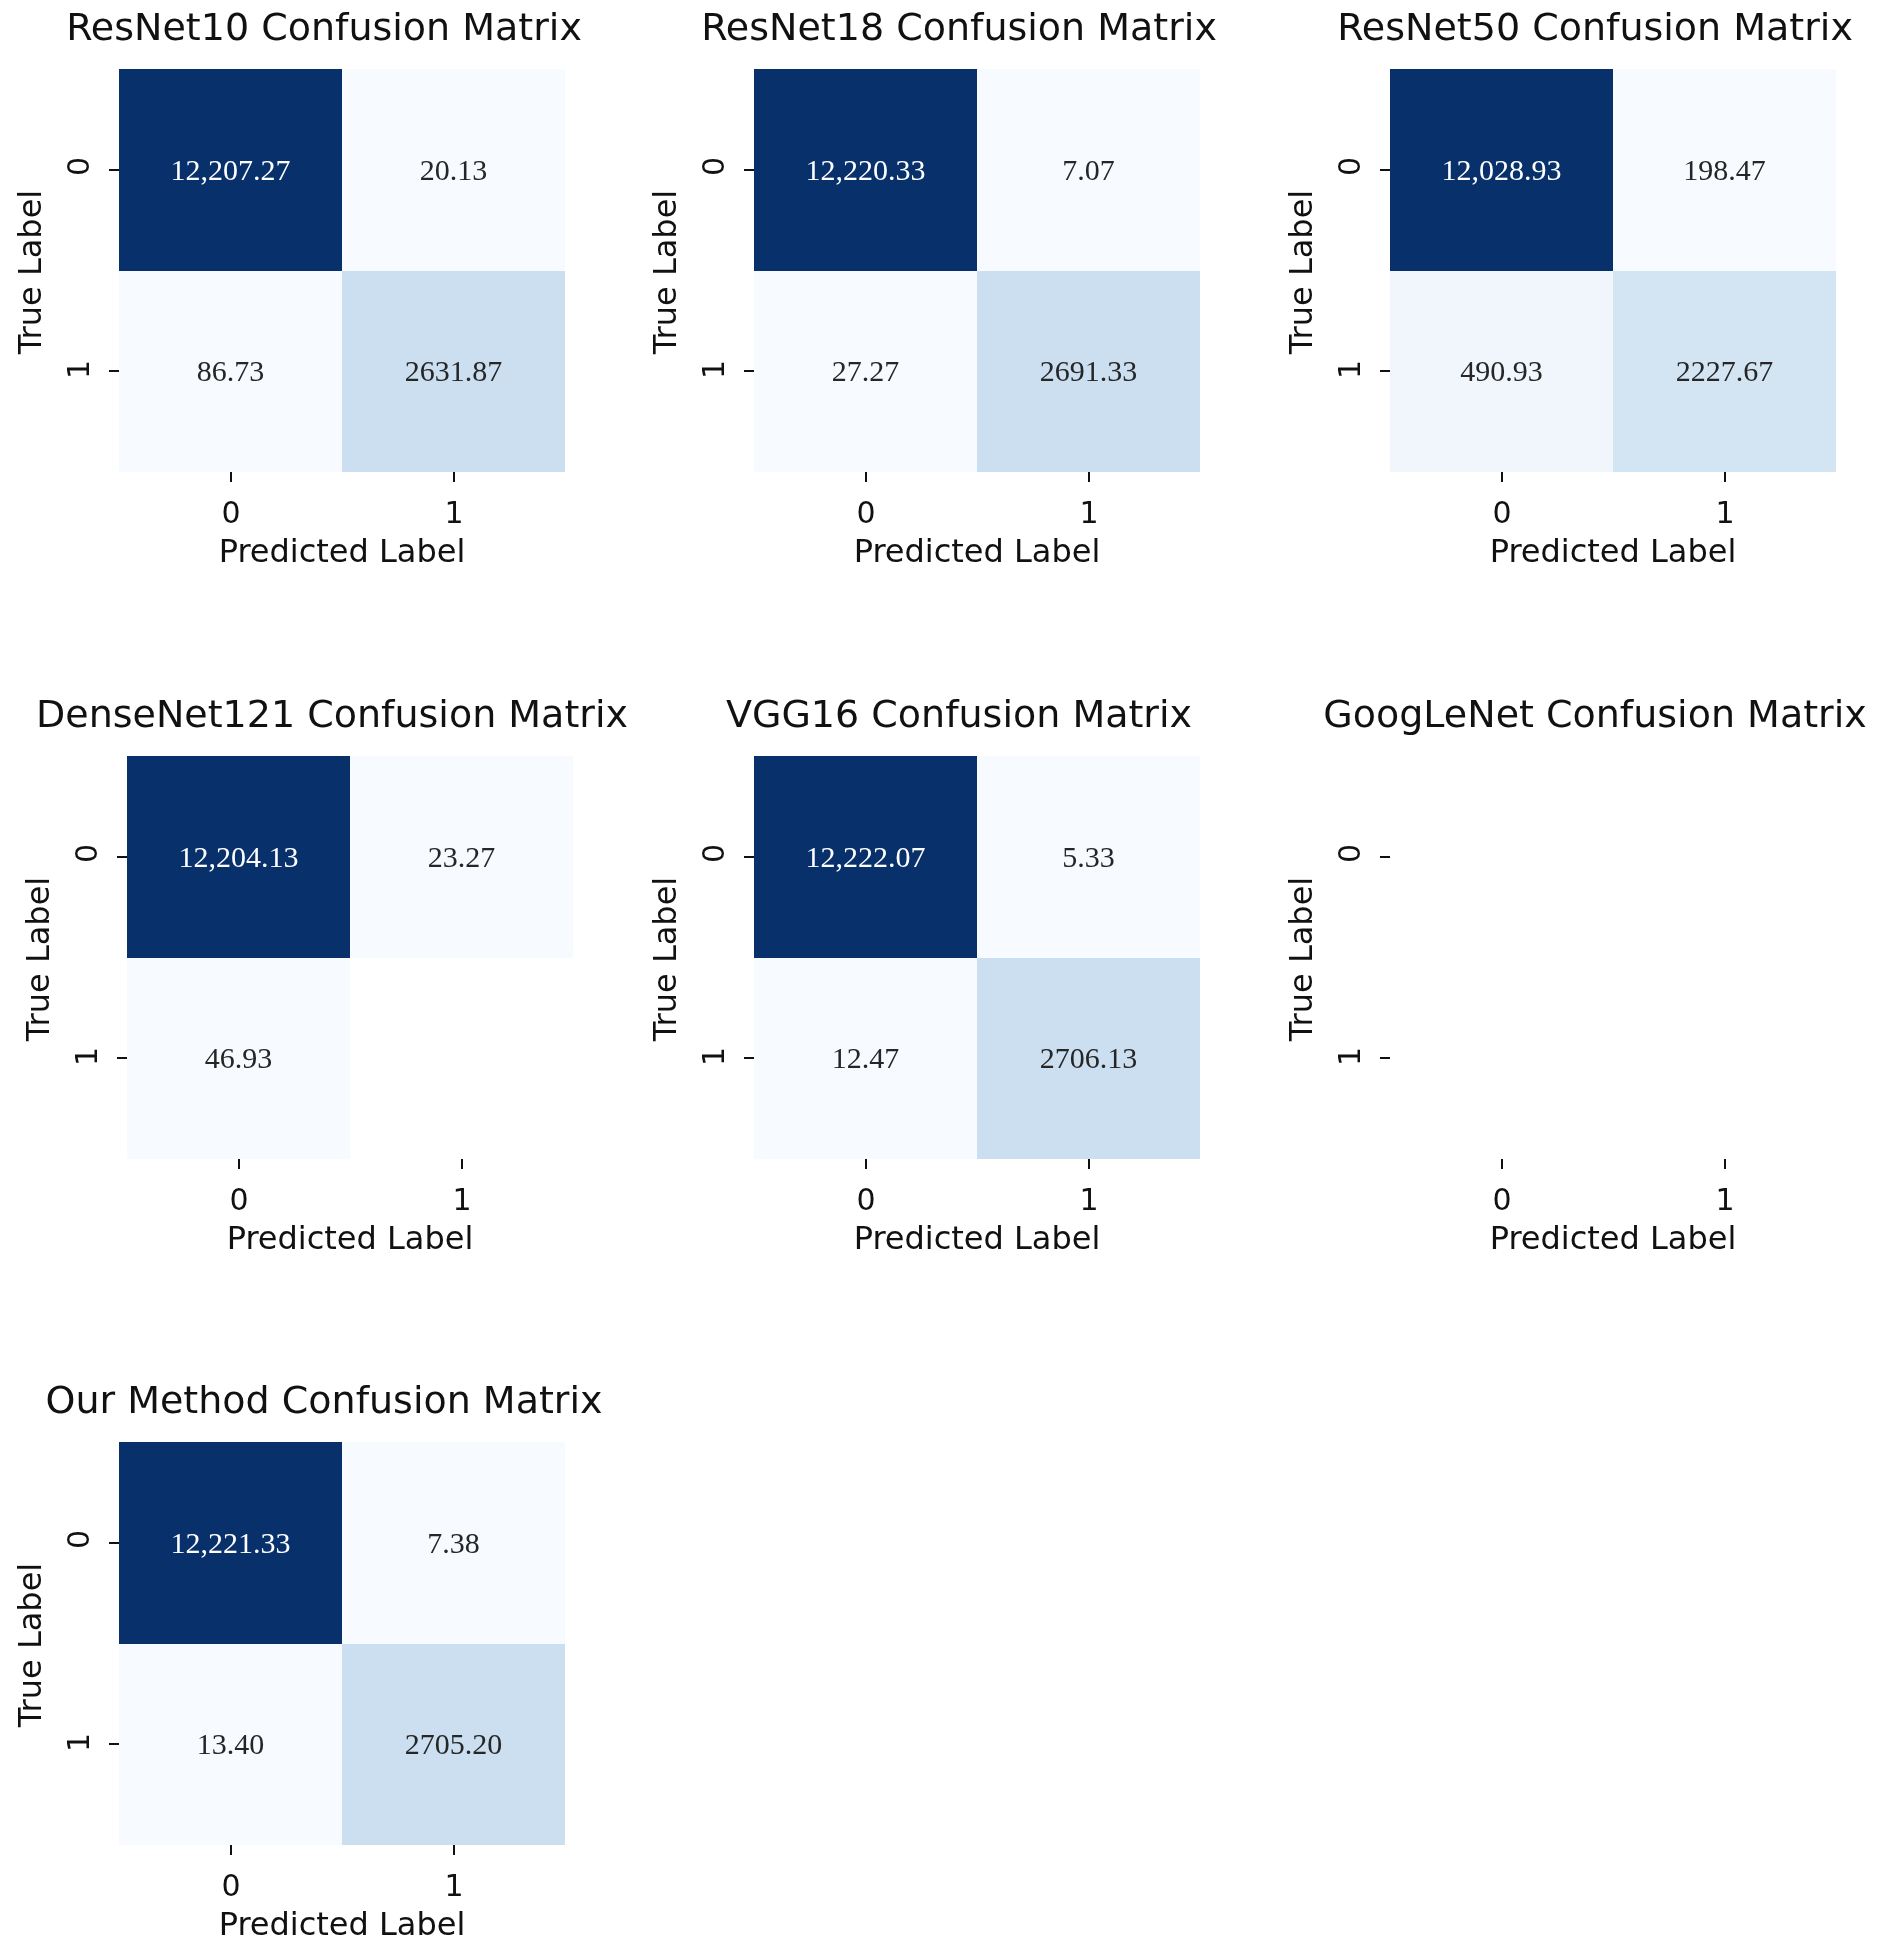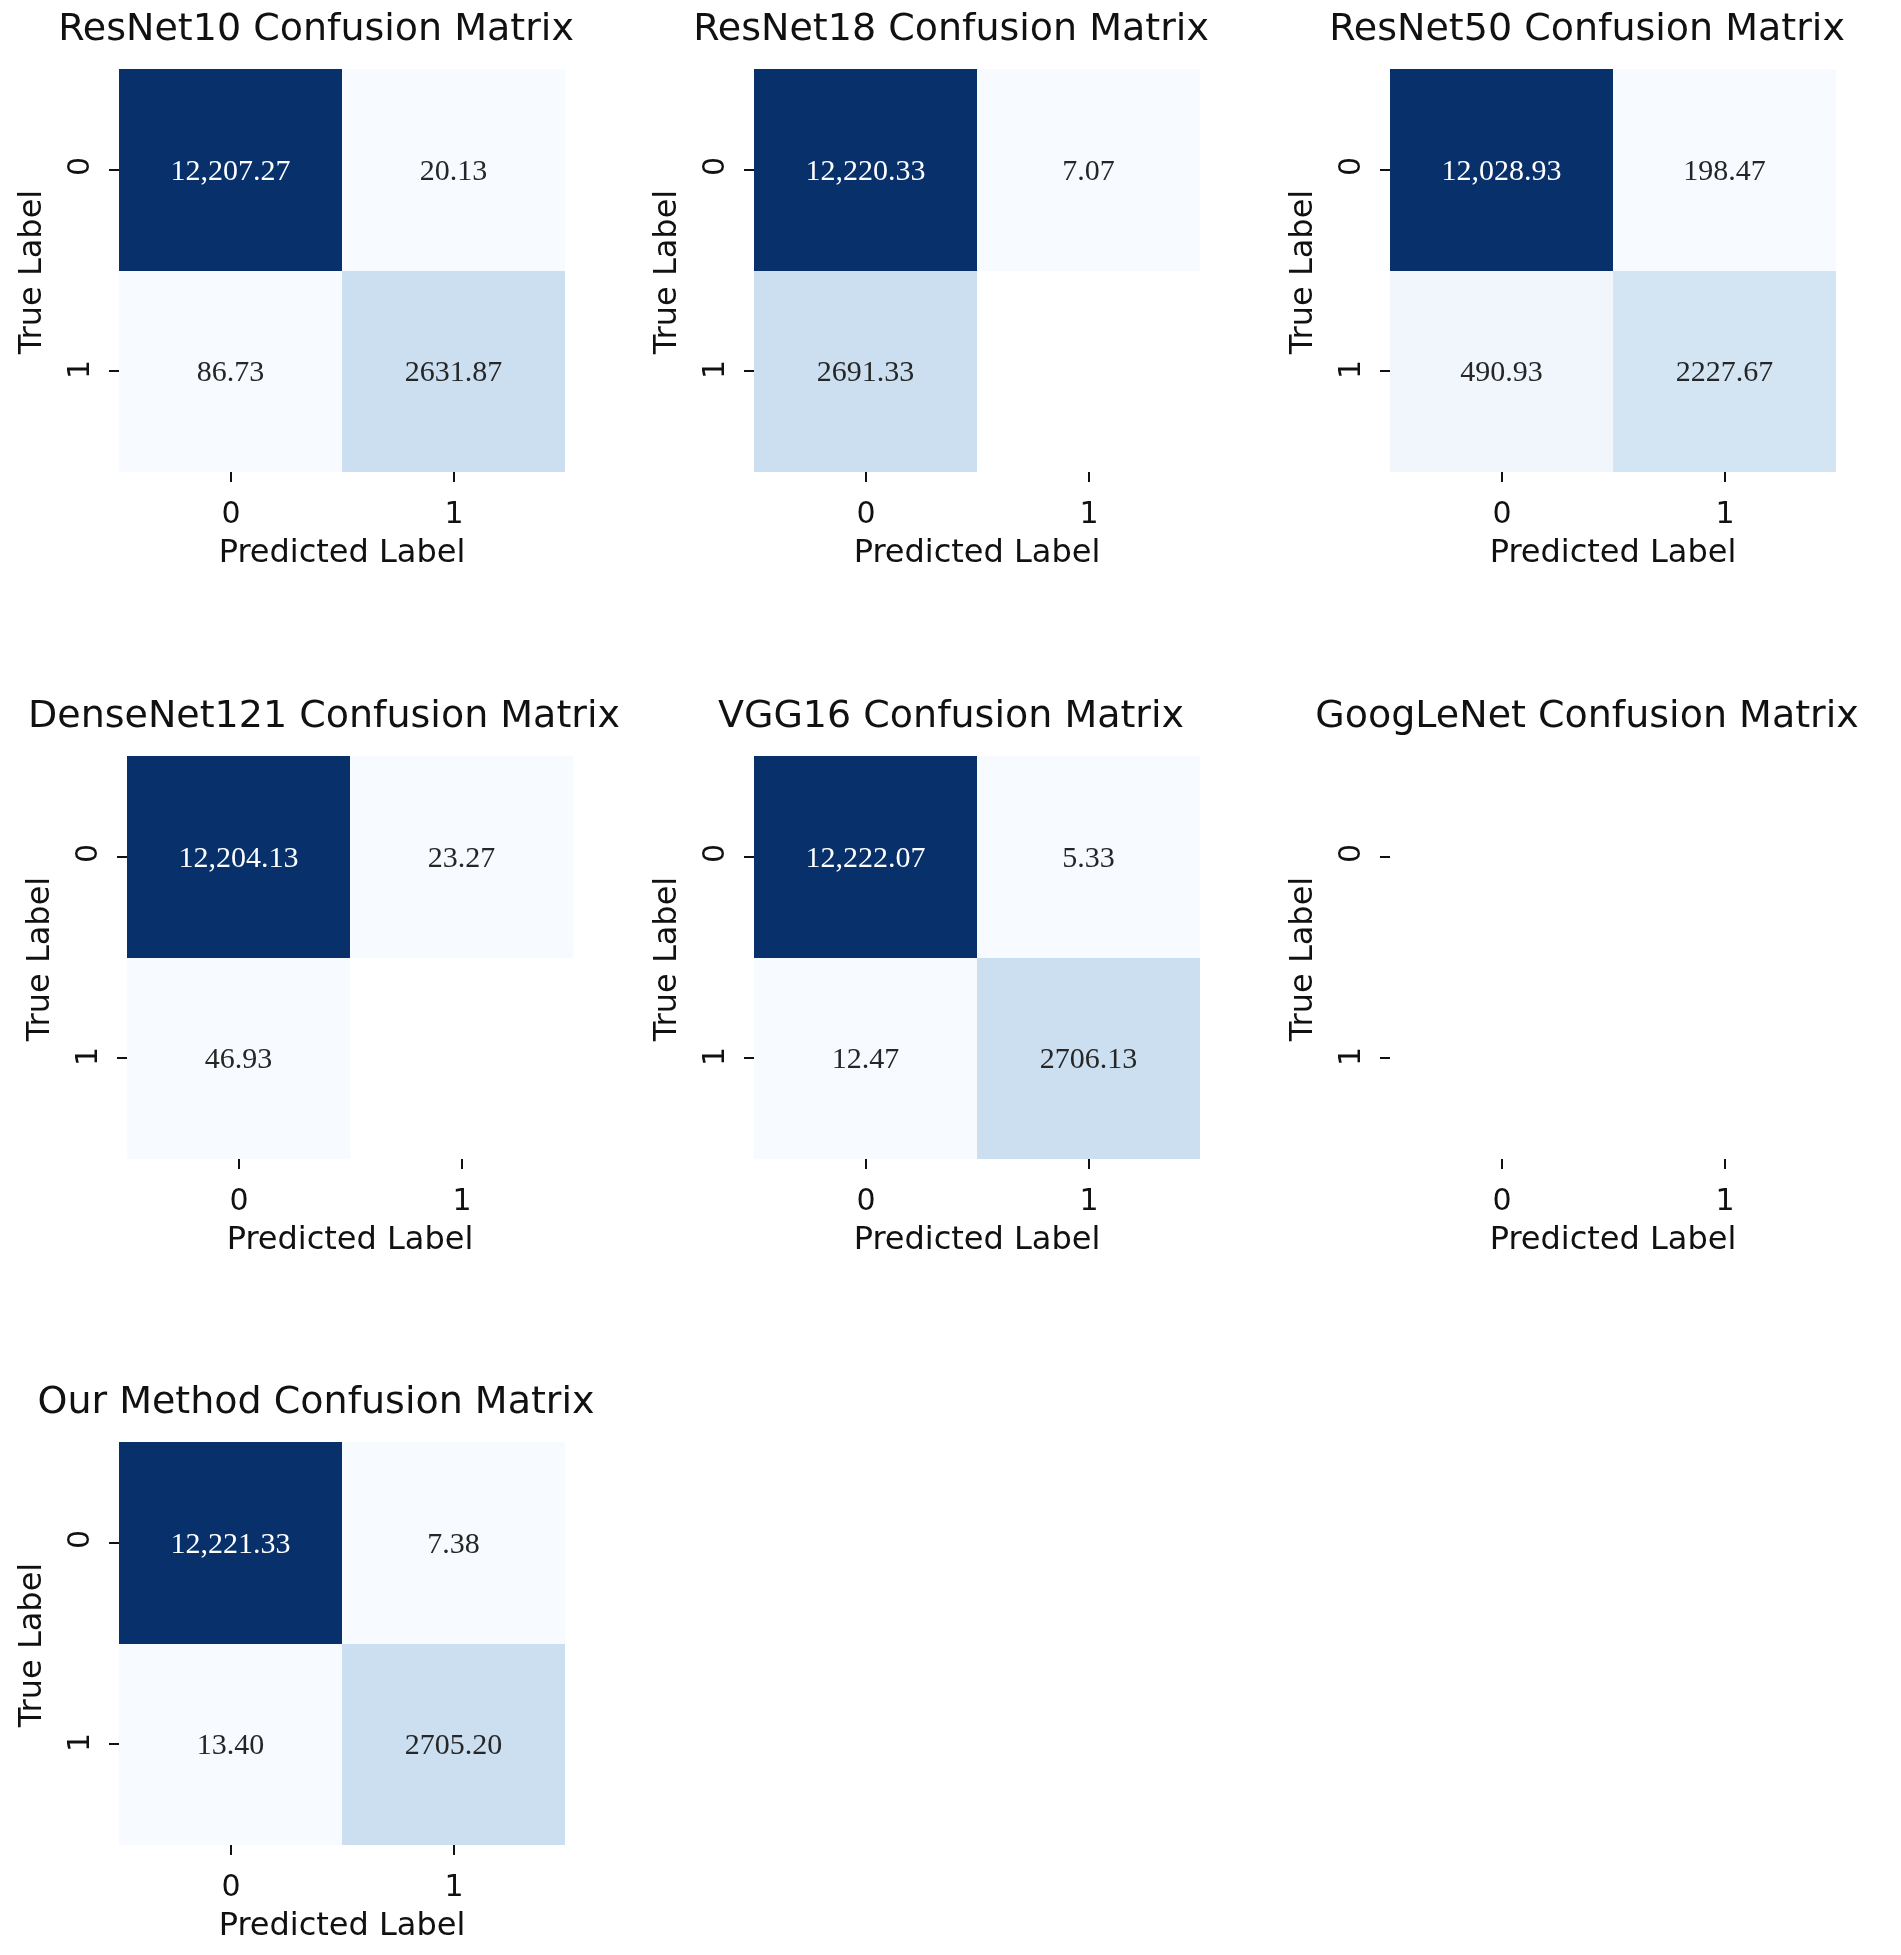--- a/index.html
+++ b/index.html
@@ -1,20 +1,20 @@
 <!DOCTYPE html>
 <html style="font-size:9.5px"><head>
 <meta charset="utf-8">
 <style>
   html, body { margin:0; padding:0; background:#ffffff; }
   body { width:1902px; height:1955px; position:relative; overflow:hidden;
          font-family:"DejaVu Sans", sans-serif; color:#1a1a1a; }
   .panel { position:absolute; width:632px; height:620px; }
   .title { position:absolute; top:4.8px; left:0; width:100%; text-align:center;
-           font-size:38px; white-space:nowrap; color:#111; }
+           font-size:38px; white-space:nowrap; color:#111;padding-left:8px; }
   .heat { position:absolute; left:119px; top:69px; width:446px; height:403px;
           display:grid; grid-template-columns:1fr 1fr; grid-template-rows:1fr 1fr;font-family:Liberation Serif, serif; }
   .cell { display:flex; align-items:center; justify-content:center;
           font-size:30px; color:#262626; }
   .cell.dark { background:#08306b; color:#ffffff; }
   .cell.light { background:#f7fbff; }
   .cell.mid { background:#cbdff1; }
   .cell.light2 { background:#f1f6fd; }
   .cell.mid2 { background:#d3e4f3; }
   .ytick { position:absolute; left:60px; width:36px; text-align:center;
@@ -52,20 +52,21 @@
 <div class="panel" style="left:635px;top:0px;">
   <div class="title">ResNet18 Confusion Matrix</div>
   <div class="ylabel">True Label</div>
   <div class="ytick" style="top:149px;">0</div>
   <div class="ytickmark" style="top:169px;"></div>
   <div class="ytick" style="top:352px;">1</div>
   <div class="ytickmark" style="top:370px;"></div>
   <div class="heat">
     <div class="cell dark">12,220.33</div>
     <div class="cell light">7.07</div>
+    <div class="cell light">27.27</div>
     <div class="cell mid">2691.33</div>
   </div>
   <div class="xtickmark" style="left:230px;"></div>
   <div class="xtick" style="left:213px;">0</div>
   <div class="xtickmark" style="left:453px;"></div>
   <div class="xtick" style="left:436px;">1</div>
   <div class="xlabel">Predicted Label</div>
 </div>
 
 <div class="panel" style="left:1271px;top:0px;">

